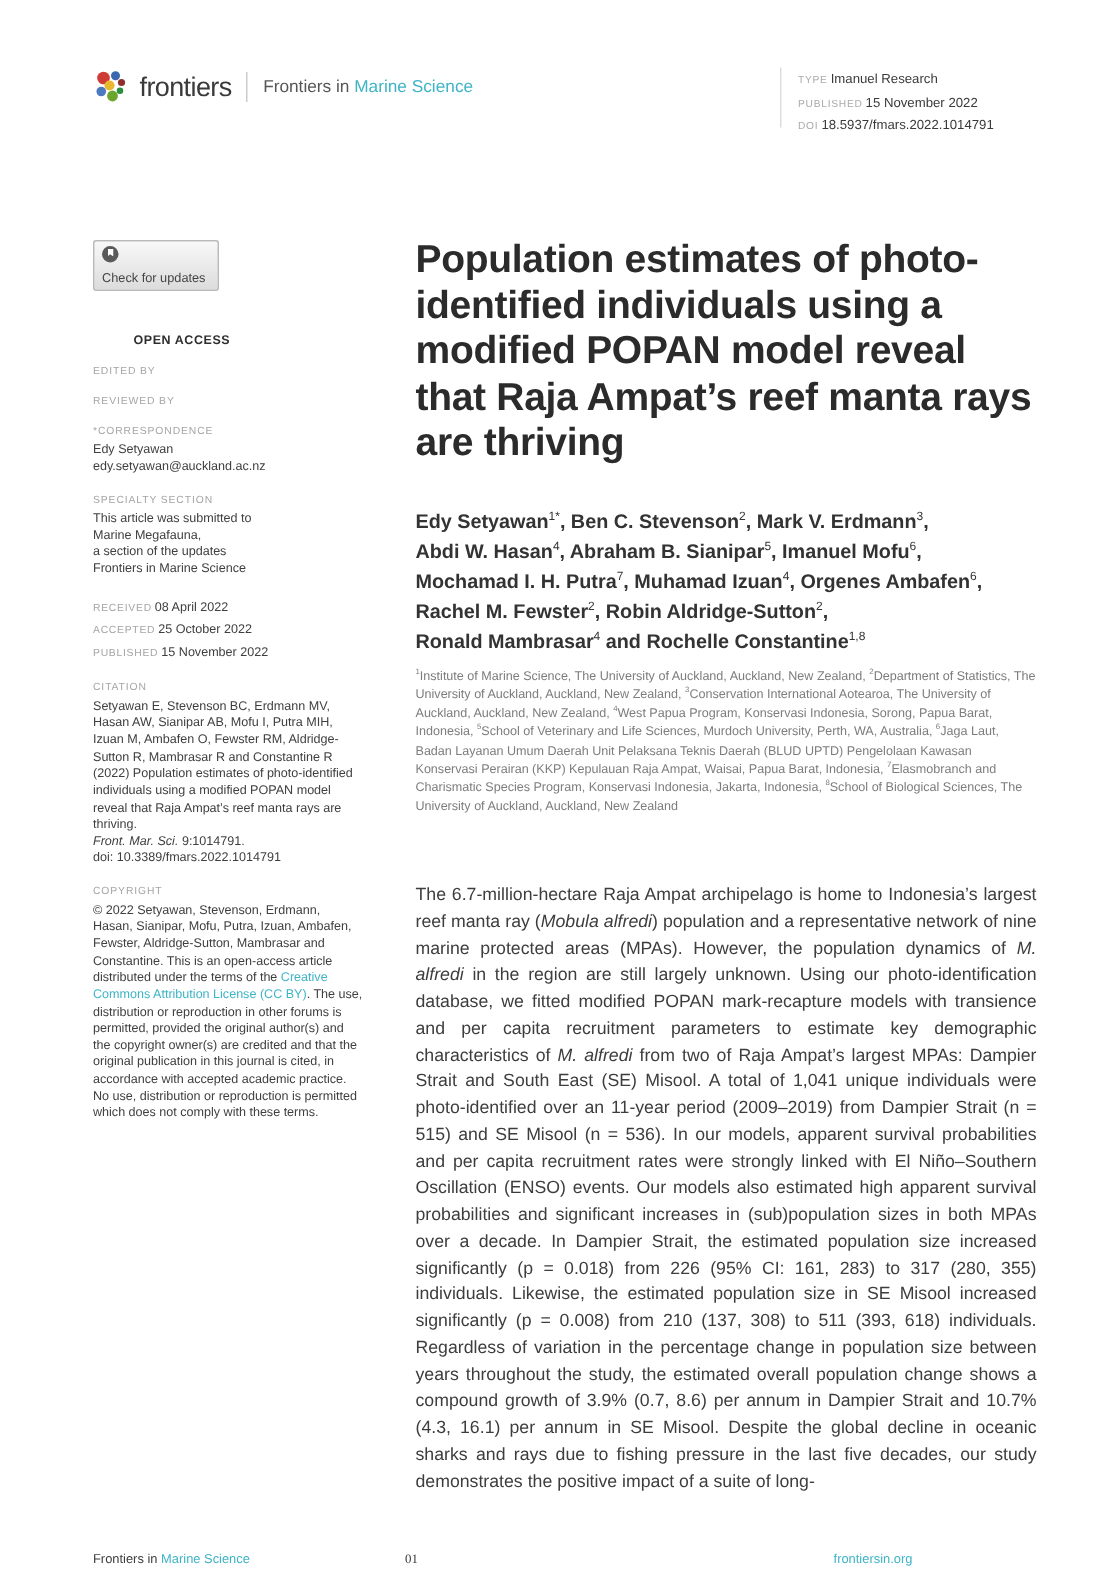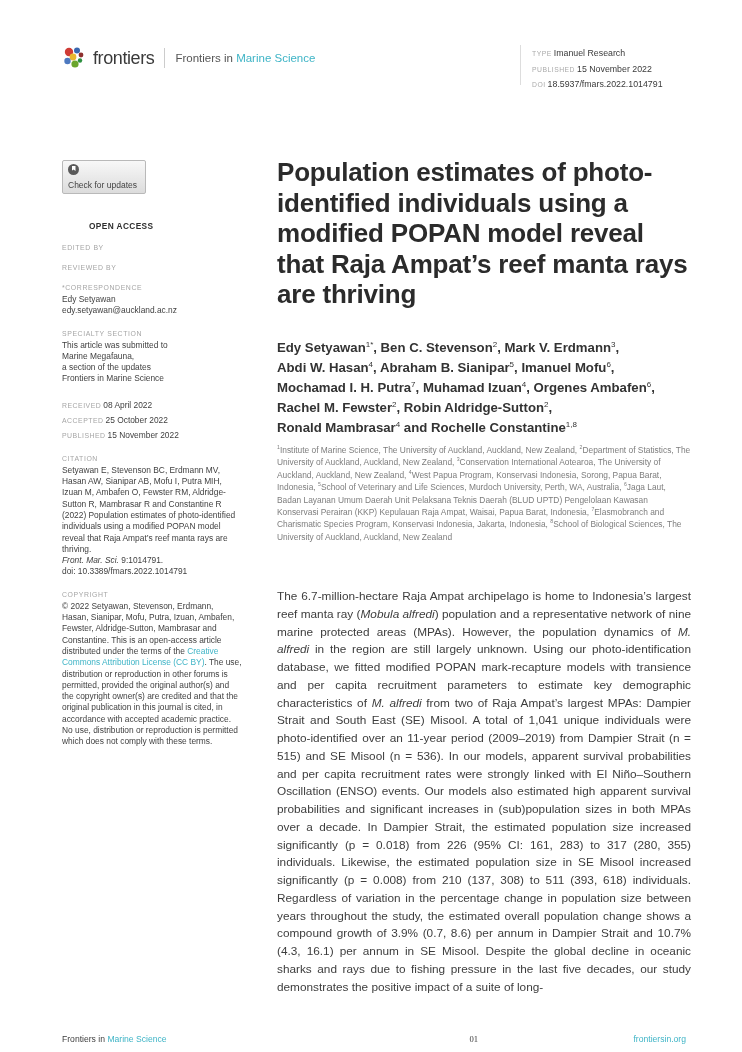--- a/index.html
+++ b/index.html
@@ -44,22 +44,22 @@
   .authors { position:absolute; left:277px; top:338px; width:418px; font-size:13.2px; line-height:20px;
       font-weight:600; color:#333; }
   .authors sup { font-weight:normal; font-size:8px; }
   .affiliations { position:absolute; left:277px; top:444px; width:414px; font-size:8.4px; line-height:12.4px; color:#7d7d7d; }
   .abstract { position:absolute; left:277px; top:588px; width:414px; font-size:11.8px; line-height:17.75px;
       color:#3d3d3d; text-align:justify; }
 
   
   .footer { position:absolute; left:62px; top:993px; width:624px; display:flex; align-items:baseline; font-size:8.6px; }
   .footer .fcell { flex:1; }
-  .footer .fcenter { text-align:right; color:#3a3a3a;font-family:Liberation Serif, serif; }
-  .footer .fright { text-align:right; }
+  .footer .fcenter { text-align:left; color:#3a3a3a;font-family:Liberation Serif, serif; }
+  .footer .fright { text-align:center; }
 </style>
 </head>
 <body>
 
 <div class="page">
 
   <div class="header-left">
     <svg class="brand-logo" viewBox="0 0 24 24">
       <circle cx="7" cy="6" r="4.2" fill="#cf3b35"></circle>
       <circle cx="15" cy="4.5" r="3" fill="#3a67ae"></circle>

